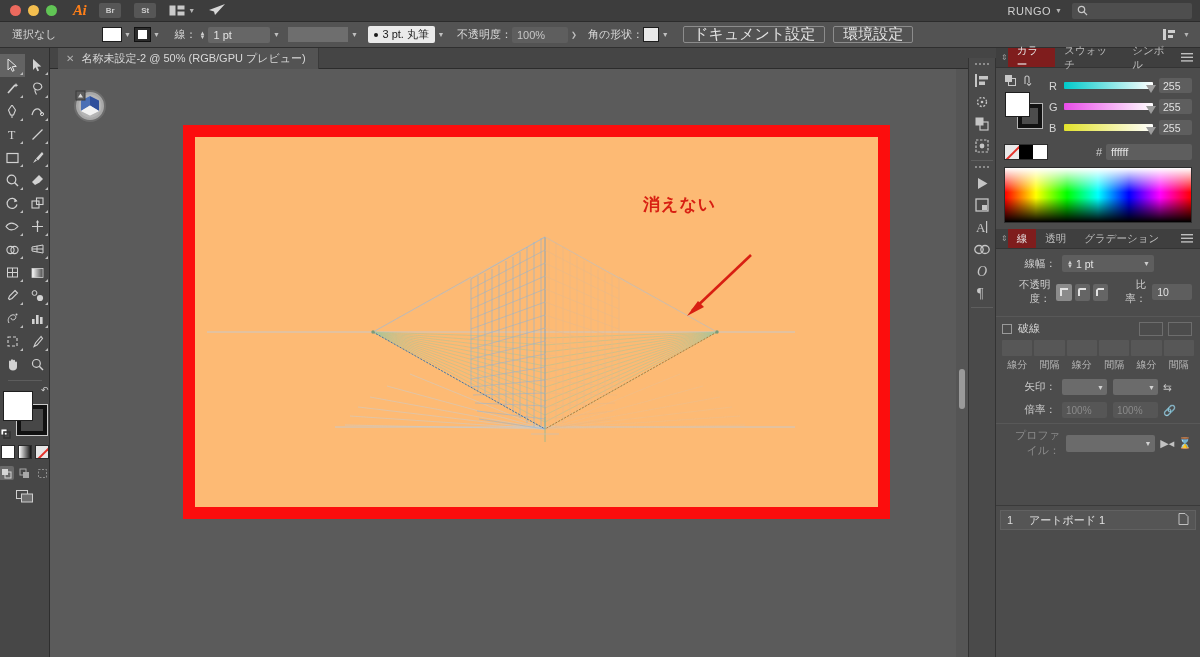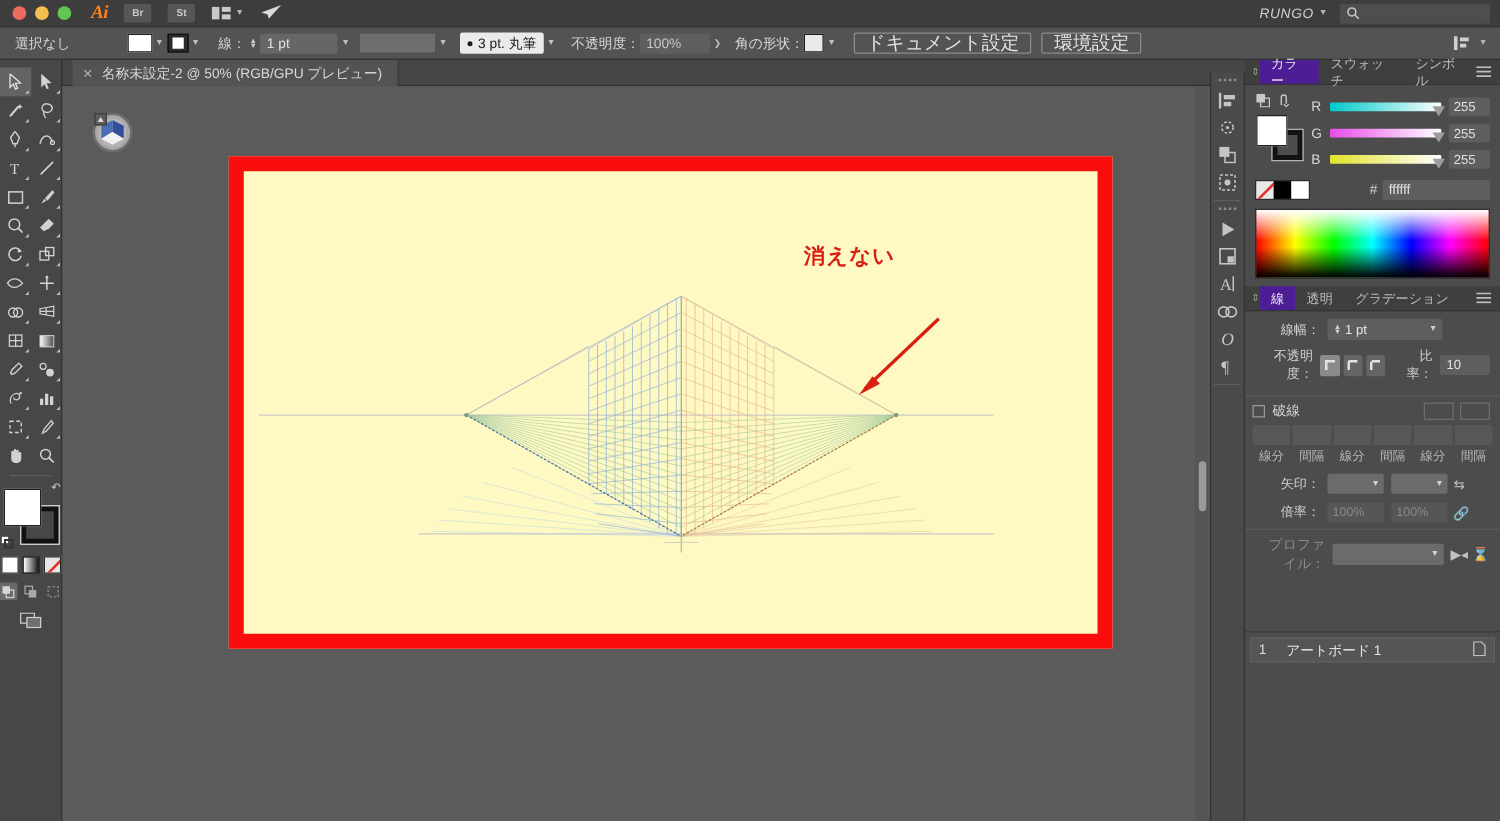--- a/index.html
+++ b/index.html
@@ -32,21 +32,21 @@
   .mb-btn {
     margin-left:13px; width:22px; height:15px; background:#565656;
     border-radius:2px; display:flex; align-items:center; justify-content:center;
     font-size:8px; color:#ccc; font-weight:bold;
   }
   .mb-grid { margin-left:13px; display:flex; align-items:center; gap:3px; color:#c9c9c9; }
   .mb-grid svg { display:block; }
   .caret { font-size:7px; color:#b5b5b5; }
   .mb-plane { margin-left:14px; color:#d8d8d8; }
   .mb-right {
-    margin-left:auto; display:flex; align-items:center; gap:0; padding-right:8px;font-style:italic;
+    margin-left:auto; display:flex; align-items:center; gap:0; padding-right:8px;
   }
   .user-name {
     font-size:11px; color:#d0d0d0; letter-spacing:.5px; margin-right:4px;
   }
   .search-box {
     width:120px; height:16px; background:#4e4e4e; border-radius:2px;
     margin-left:10px; display:flex; align-items:center; padding-left:5px; gap:3px;
   }
 
   
@@ -163,21 +163,21 @@
   .canvas {
     position:absolute; left:50px; top:69px; width:918px; height:588px;
     background:#5b5b5b; overflow:hidden;
   }
   .canvas-inner { position:absolute; inset:0; background:#5b5b5b; }
   .persp-widget {
     position:absolute; left:22px; top:19px; width:36px; height:36px;
   }
   .artboard {
     position:absolute; left:133px; top:56px; width:707px; height:394px;
-    background:#fef9c3; border:12px solid #fc0d0d;
+    background:#fdba74; border:12px solid #fc0d0d;
   }
   .art-svg { position:absolute; left:0; top:0; }
   .anno {
     position:absolute; color:#d81f12; font-weight:bold; font-size:17px;
     letter-spacing:1px;
   }
   .vscroll {
     position:absolute; right:0; top:0; width:12px; height:588px; background:#555;
   }
   .vthumb {
@@ -205,21 +205,21 @@
     position:absolute; left:996px; top:48px; width:204px; height:609px;
     background:#4c4c4c;
   }
   .ptabs {
     display:flex; align-items:stretch; height:20px; background:#3f3f3f;
     border-bottom:1px solid #343434;
   }
   .ptab {
     display:flex; align-items:center; padding:0 9px; font-size:10.5px; color:#bcbcbc;
   }
-  .ptab.active { background:#4c1d95; color:#e8e8e8; }
+  .ptab.active { background:#7f1d1d; color:#e8e8e8; }
   .ptab-grip { display:flex; align-items:center; padding-left:5px; color:#9d9d9d; font-size:8px; }
   .pmenu { margin-left:auto; display:flex; align-items:center; padding-right:7px; color:#bfbfbf; }
 
   
   .colorpanel { padding:7px 0 0 0; position:relative; }
   .cp-body { display:flex; padding:0 8px; }
   .cp-left { width:42px; position:relative; }
   .cp-icons { display:flex; gap:7px; padding-left:1px; color:#c8c8c8; }
   .cp-fill {
     position:absolute; left:1px; top:17px; width:25px; height:25px;

